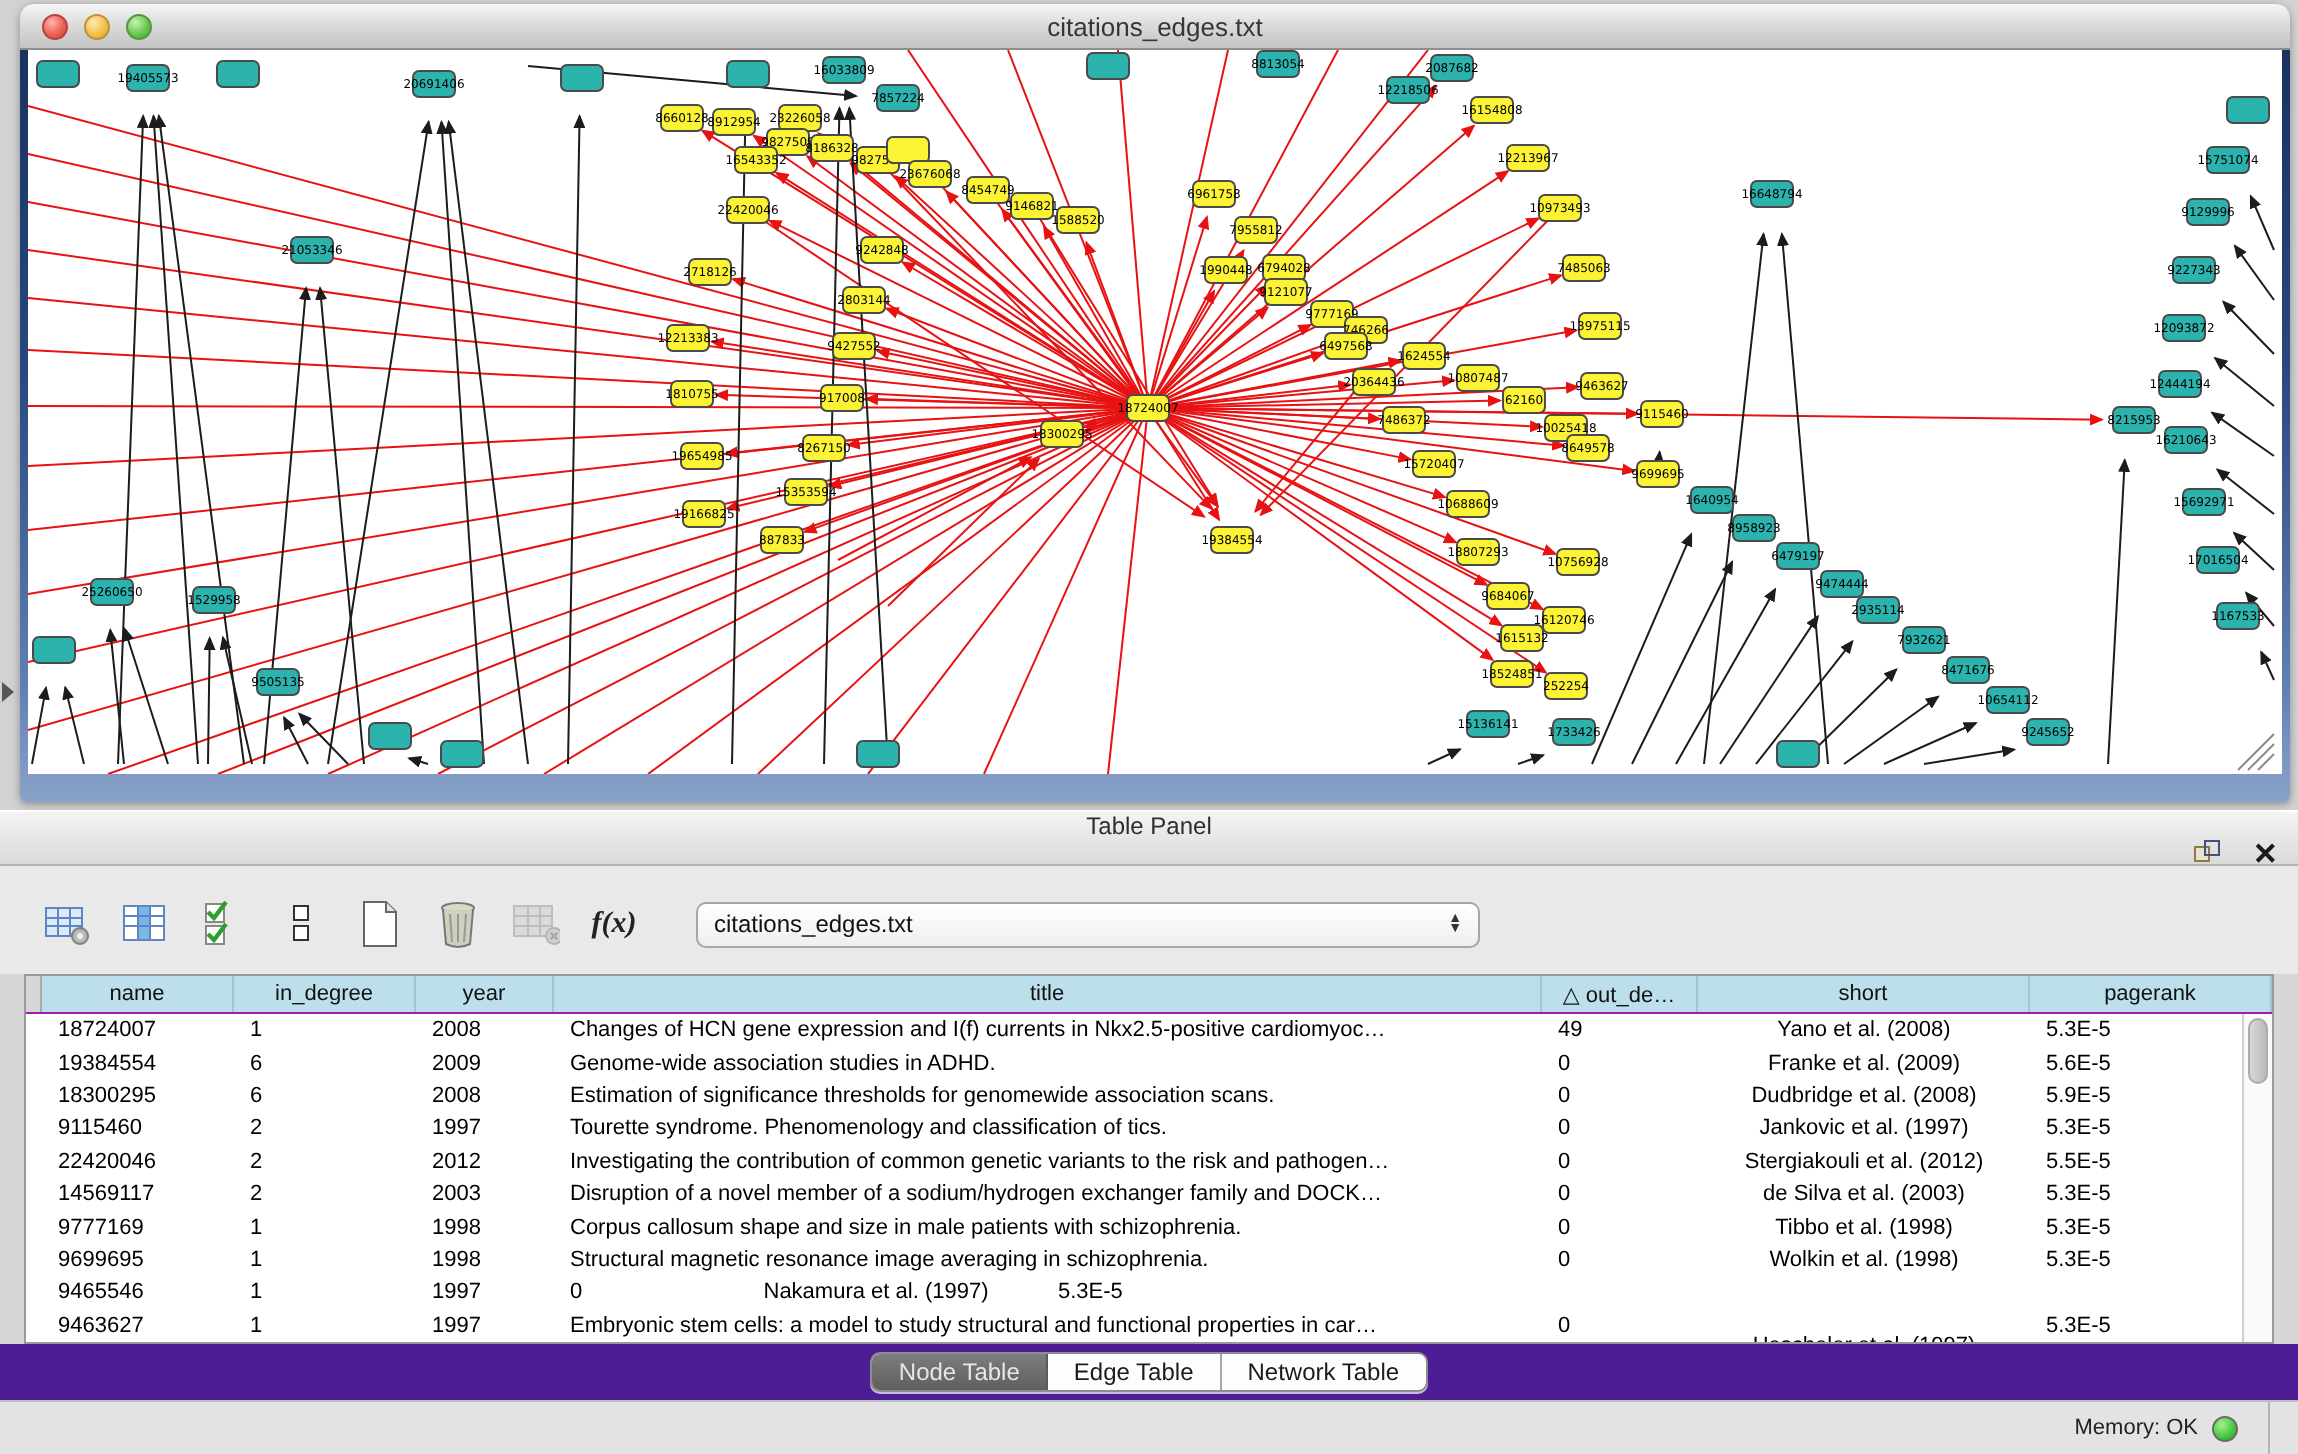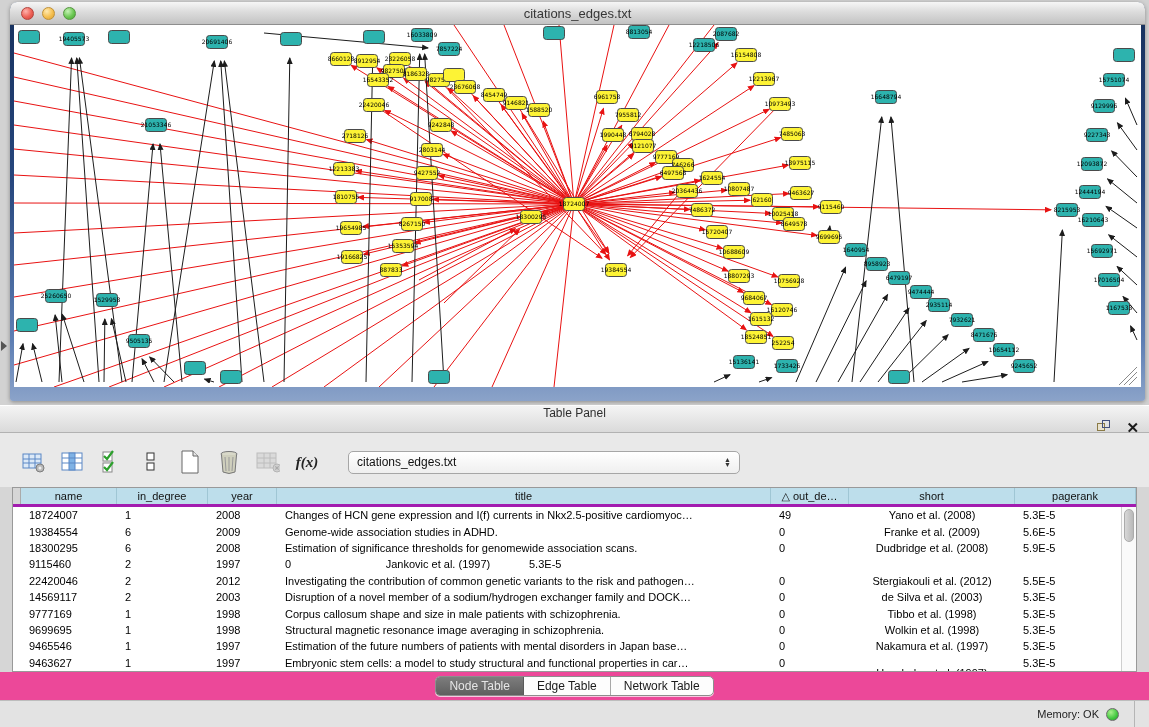--- a/index.html
+++ b/index.html
@@ -50,33 +50,33 @@
   .tb-icon { width:24px; height:24px; display:flex; align-items:center; justify-content:center; }
   .fx { font-family:"Liberation Serif", serif; font-style:italic; font-weight:bold; font-size:15px; color:#222; }
   .combo { margin-left:14px; width:392px; height:23px;
     background:linear-gradient(180deg,#ffffff,#efefef);
     border:1px solid #a6a6a6; border-radius:5px;
     display:flex; align-items:center; padding:0 8px; font-size:12px; color:#111; }
   .combo-arrows { margin-left:auto; display:flex; flex-direction:column; line-height:5px; font-size:7px; color:#333; }
 
   .tablebox { margin:0 12px; height:185px; background:#ffffff; border:1px solid #999;
     position:relative; overflow:hidden; }
-  .thead { display:flex; height:19px; background:#bddeeb; border-bottom:3px solid #a21caf; }
+  .thead { display:flex; height:19px; background:#bddeeb; border-bottom:1px solid #a21caf; }
   .th { font-size:11px; color:#111; display:flex; align-items:center; justify-content:center;
     border-right:1px solid #9fc6d4; overflow:hidden; white-space:nowrap; }
   .th.sliver { background:#d6d6d6; border-right:1px solid #aaa; }
   .tbody { position:absolute; top:19px; left:0; right:15px; bottom:0; overflow:hidden; }
   .trow { display:flex; height:16.4px; align-items:center; }
   .td { font-size:11px; color:#000; padding-left:8px; overflow:hidden; white-space:nowrap; }
   .td.center { text-align:center; padding-left:0; }
   .vscroll { position:absolute; top:19px; right:0; bottom:0; width:15px; background:#fafafa; border-left:1px solid #cfcfcf; }
   .vthumb { position:absolute; top:2px; left:2px; width:10px; height:33px; border-radius:5px;
     background:linear-gradient(90deg,#d8d8d8,#b9b9b9); border:1px solid #ababab; }
 
-  .tabs-row { height:28px; background:#ec4899; display:flex; align-items:center; justify-content:center; }
+  .tabs-row { height:28px; background:#4c1d95; display:flex; align-items:center; justify-content:center; }
   .segment { display:flex; height:20px; border:1px solid #8d8d8d; border-radius:5px; overflow:hidden;
     background:#fdfdfd; box-shadow:0 1px 0 rgba(255,255,255,.7); }
   .seg { padding:0 13px; font-size:12px; color:#1b1b1b; display:flex; align-items:center; border-right:1px solid #a8a8a8; }
   .seg:last-child { border-right:none; }
   .seg.selected { background:linear-gradient(180deg,#7d7d7d,#5f5f5f); color:#e6e6e6; border-right:1px solid #5a5a5a; }
 
   .status-bar { height:27px; background:#e3e3e3; border-top:1px solid #bdbdbd;
     display:flex; align-items:center; justify-content:flex-end; padding-right:14px; gap:7px; }
   .mem-label { font-size:11px; color:#222; }
   .mem-dot { width:13px; height:13px; border-radius:50%;
@@ -785,20 +785,21 @@
         <div class="td" style="width: 494px;">Estimation of significance thresholds for genomewide association scans.</div>
         <div class="td" style="width: 78px;">0</div>
         <div class="td center" style="width: 166px;">Dudbridge et al. (2008)</div>
         <div class="td" style="width: 106px;">5.9E-5</div>
       </div>
       <div class="trow">
         <div class="td" style="width: 8px;"></div>
         <div class="td" style="width: 96px;">9115460</div>
         <div class="td" style="width: 91px;">2</div>
         <div class="td" style="width: 69px;">1997</div>
+        <div class="td" style="width: 494px;">Tourette syndrome. Phenomenology and classification of tics.</div>
         <div class="td" style="width: 78px;">0</div>
         <div class="td center" style="width: 166px;">Jankovic et al. (1997)</div>
         <div class="td" style="width: 106px;">5.3E-5</div>
       </div>
       <div class="trow">
         <div class="td" style="width: 8px;"></div>
         <div class="td" style="width: 96px;">22420046</div>
         <div class="td" style="width: 91px;">2</div>
         <div class="td" style="width: 69px;">2012</div>
         <div class="td" style="width: 494px;">Investigating the contribution of common genetic variants to the risk and pathogen…</div>
@@ -834,21 +835,20 @@
         <div class="td" style="width: 494px;">Structural magnetic resonance image averaging in schizophrenia.</div>
         <div class="td" style="width: 78px;">0</div>
         <div class="td center" style="width: 166px;">Wolkin et al. (1998)</div>
         <div class="td" style="width: 106px;">5.3E-5</div>
       </div>
       <div class="trow">
         <div class="td" style="width: 8px;"></div>
         <div class="td" style="width: 96px;">9465546</div>
         <div class="td" style="width: 91px;">1</div>
         <div class="td" style="width: 69px;">1997</div>
-        <div class="td" style="width: 494px;">Estimation of the future numbers of patients with mental disorders in Japan base…</div>
         <div class="td" style="width: 78px;">0</div>
         <div class="td center" style="width: 166px;">Nakamura et al. (1997)</div>
         <div class="td" style="width: 106px;">5.3E-5</div>
       </div>
       <div class="trow">
         <div class="td" style="width: 8px;"></div>
         <div class="td" style="width: 96px;">9463627</div>
         <div class="td" style="width: 91px;">1</div>
         <div class="td" style="width: 69px;">1997</div>
         <div class="td" style="width: 494px;">Embryonic stem cells: a model to study structural and functional properties in car…</div>

